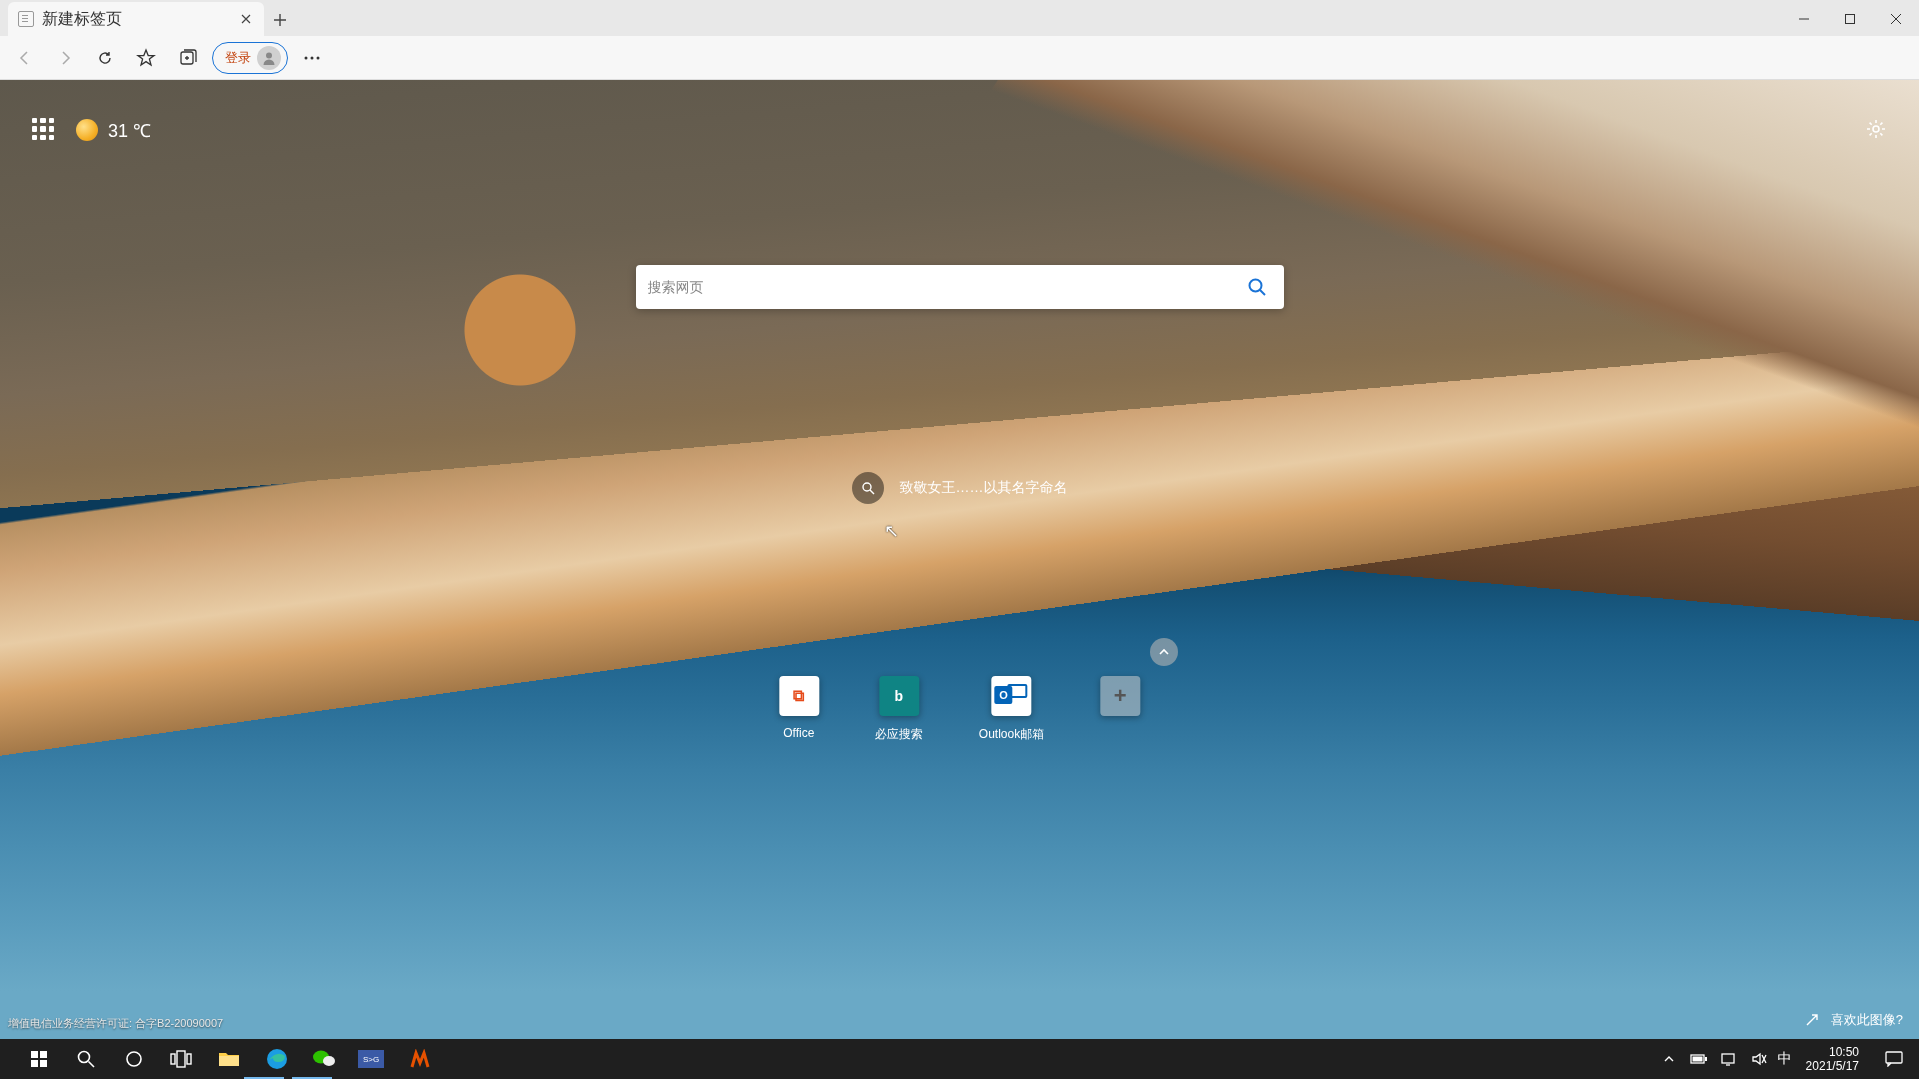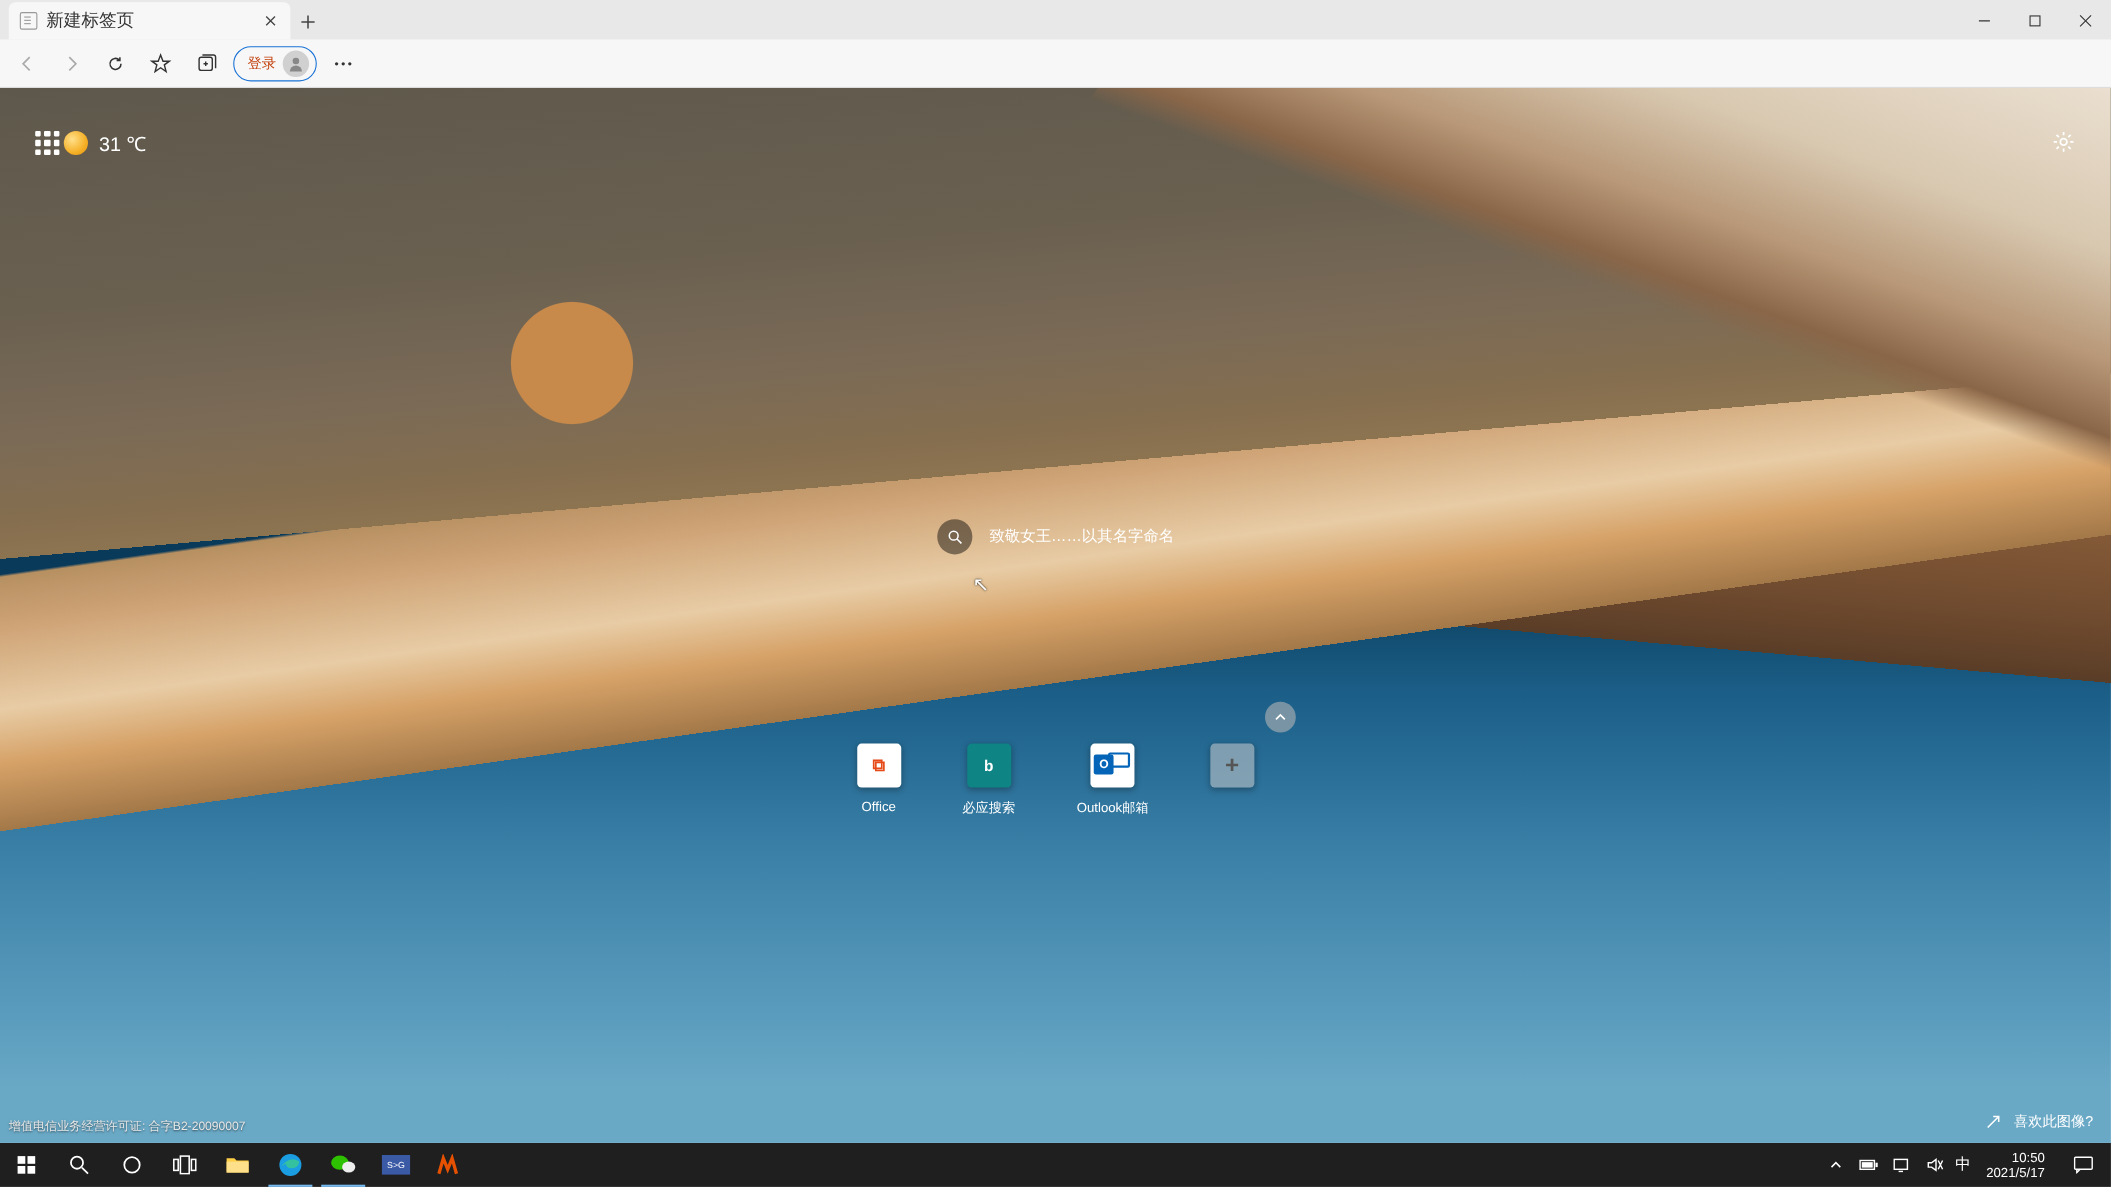--- a/index.html
+++ b/index.html
@@ -34,21 +34,21 @@
     radial-gradient(circle at 520px 250px, #c88a4a 55px, transparent 56px),
     linear-gradient(175deg, #5e584c 0%, #6a6050 18%, #7a6a56 28%, #856e4f 35%, #8d7451 38%, transparent 38%),
     linear-gradient(172deg, transparent 36%, #b79062 36.2%, #cfa477 40%, #e8cca5 46%, #d6a268 50%, #a37848 55%, transparent 55%),
     linear-gradient(185deg, transparent 30%, #8a5f3a 34%, #734d30 42%, #5a3d27 48%, transparent 48%),
     linear-gradient(to bottom, #0a3a5a 48%, #134e72 52%, #1c608a 58%, #2a6f98 65%, #3a7fa6 72%, #4a8eb2 80%, #5a9cbd 88%, #6aa9c6 95%);
 }
 .bg::before { content: ""; position: absolute; right: 0; top: 0; width: 60%; height: 60%;
   background: linear-gradient(200deg, #eadfd0 0%, #d8c8b0 15%, #b89878 25%, #8a6648 32%, transparent 35%);
   clip-path: polygon(20% 0, 100% 0, 100% 80%, 50% 65%, 30% 50%, 10% 30%);
 }
-.top-widgets { position: absolute; top: 38px; left: 32px; display: flex; align-items: center; gap: 4px; color: #fff; }
+.top-widgets { position: absolute; top: 38px; left: 32px; display: flex; gap: 22px; color: #fff; }
 .grid9 { width: 22px; height: 22px; display: grid; grid-template: repeat(3,1fr)/repeat(3,1fr); gap: 3px; cursor: pointer; }
 .grid9 span { background: #fff; border-radius: 1px; }
 .weather { display: flex; align-items: center; gap: 10px; font-size: 18px; cursor: pointer; }
 .sun { width: 22px; height: 22px; border-radius: 50%; background: radial-gradient(circle at 35% 35%, #ffe08a, #f5b027 60%, #e09010); }
 .gear-top { position: absolute; top: 38px; right: 32px; color: #fff; cursor: pointer; }
 
 .search-wrap { position: absolute; top: 185px; left: 50%; transform: translateX(-50%); width: 648px; }
 .searchbox { background: #fff; border-radius: 4px; height: 44px; display: flex; align-items: center; padding: 0 12px; box-shadow: 0 2px 8px rgba(0,0,0,.25); }
 .searchbox input { flex: 1; border: none; outline: none; font-size: 14px; color: #333; }
 .searchbox input::placeholder { color: #888; }
@@ -70,21 +70,21 @@
 .tile.outlook { position: relative; }
 .tile.outlook .o-sq { position: absolute; left: 3px; top: 10px; width: 18px; height: 18px; background: #0364b8; color: #fff; display: flex; align-items: center; justify-content: center; font-size: 11px; border-radius: 2px; }
 .tile.outlook .o-env { position: absolute; right: 4px; top: 8px; width: 20px; height: 14px; border: 2px solid #0364b8; border-radius: 2px; }
 .tile.add { background: rgba(200,200,200,.55); color: #555; font-size: 22px; }
 
 .footer-left { position: absolute; left: 8px; bottom: 8px; color: #e8e8e8; font-size: 11px; text-shadow: 0 1px 2px rgba(0,0,0,.6); }
 .footer-right { position: absolute; right: 16px; bottom: 10px; display: flex; align-items: center; gap: 12px; color: #fff; font-size: 13px; cursor: pointer; }
 
 
 .taskbar { height: 40px; background: #1f1f1f; display: flex; align-items: center; color: #fff; }
-.taskbar .tb-item { width: 48px; height: 40px; display: flex; align-items: center; justify-content: center; cursor: pointer; position: relative; }
+.taskbar .tb-item { width: 48px; height: 40px; display: flex; align-items: center; justify-content: flex-end; cursor: pointer; position: relative; }
 .tb-item.active::after { content: ""; position: absolute; bottom: 0; left: 4px; right: 4px; height: 2px; background: #76b9ed; }
 .tray { margin-left: auto; display: flex; align-items: center; gap: 8px; padding-right: 4px; font-size: 12px; }
 .tray .tray-icon { width: 22px; display: flex; justify-content: center; cursor: pointer; }
 .clock { text-align: right; line-height: 1.2; padding: 0 6px; cursor: pointer; }
 .notif { width: 42px; height: 40px; display: flex; align-items: center; justify-content: center; cursor: pointer; }
 
 svg { display: block; }
 </style>
 </head>
 <body>
@@ -190,20 +190,31 @@
     </div>
   </div>
 
   <div class="gear-top">
     <svg width="22" height="22" viewBox="0 0 22 22">
         <circle cx="11" cy="11" r="3" fill="none" stroke="#fff" stroke-width="1.6"></circle>
         <path d="M11 2 V5 M11 17 V20 M2 11 H5 M17 11 H20 M4.6 4.6 L6.7 6.7 M15.3 15.3 L17.4 17.4 M17.4 4.6 L15.3 6.7 M6.7 15.3 L4.6 17.4" stroke="#fff" stroke-width="1.6"></path>
       </svg>
   </div>
 
+  <div class="search-wrap">
+    <div class="searchbox">
+      <input placeholder="搜索网页" style="">
+      <span class="search-icon-right">
+        <svg width="22" height="22" viewBox="0 0 22 22">
+            <circle cx="9.5" cy="9.5" r="6" fill="none" stroke="#1a73d6" stroke-width="2"></circle>
+            <path d="M14 14 L19 19" stroke="#1a73d6" stroke-width="2"></path>
+          </svg>
+      </span>
+    </div>
+  </div>
 
   <div class="hint-row">
     <span class="hint-circle">
       <svg width="14" height="14" viewBox="0 0 14 14">
           <circle cx="6" cy="6" r="4" fill="none" stroke="#fff" stroke-width="1.4"></circle>
           <path d="M9 9 L13 13" stroke="#fff" stroke-width="1.4"></path>
         </svg>
     </span>
     <span>致敬女王……以其名字命名</span>
   </div>

